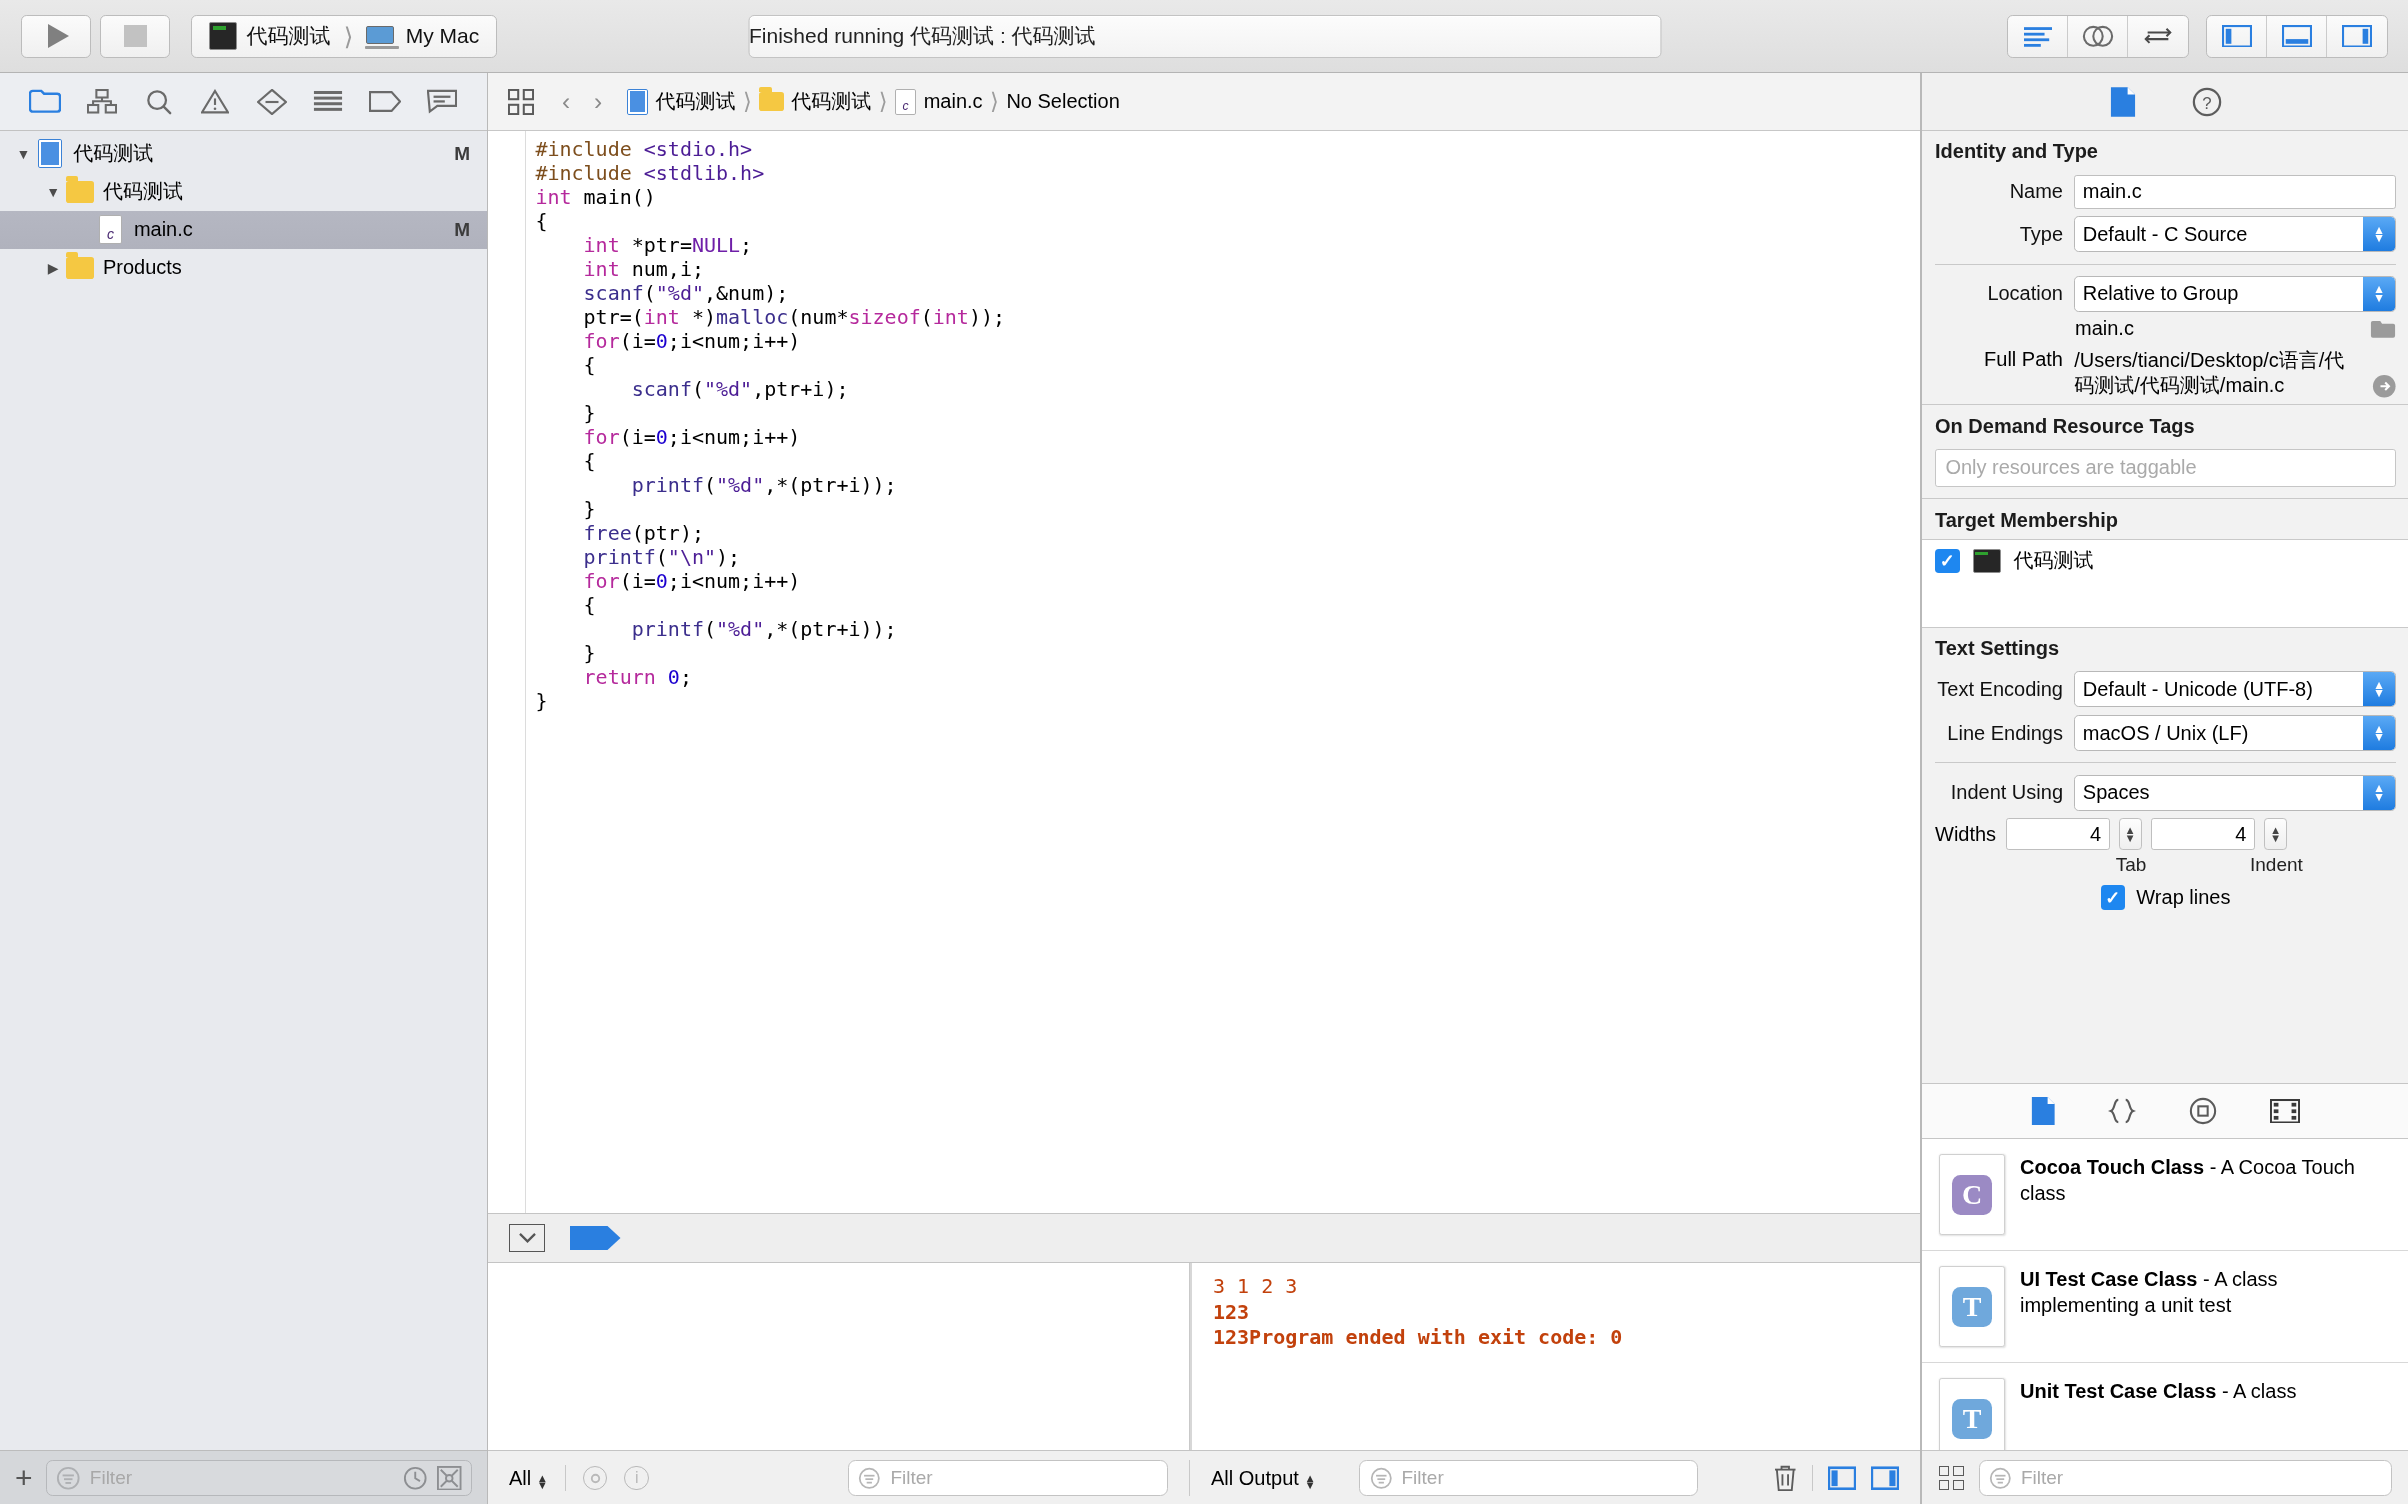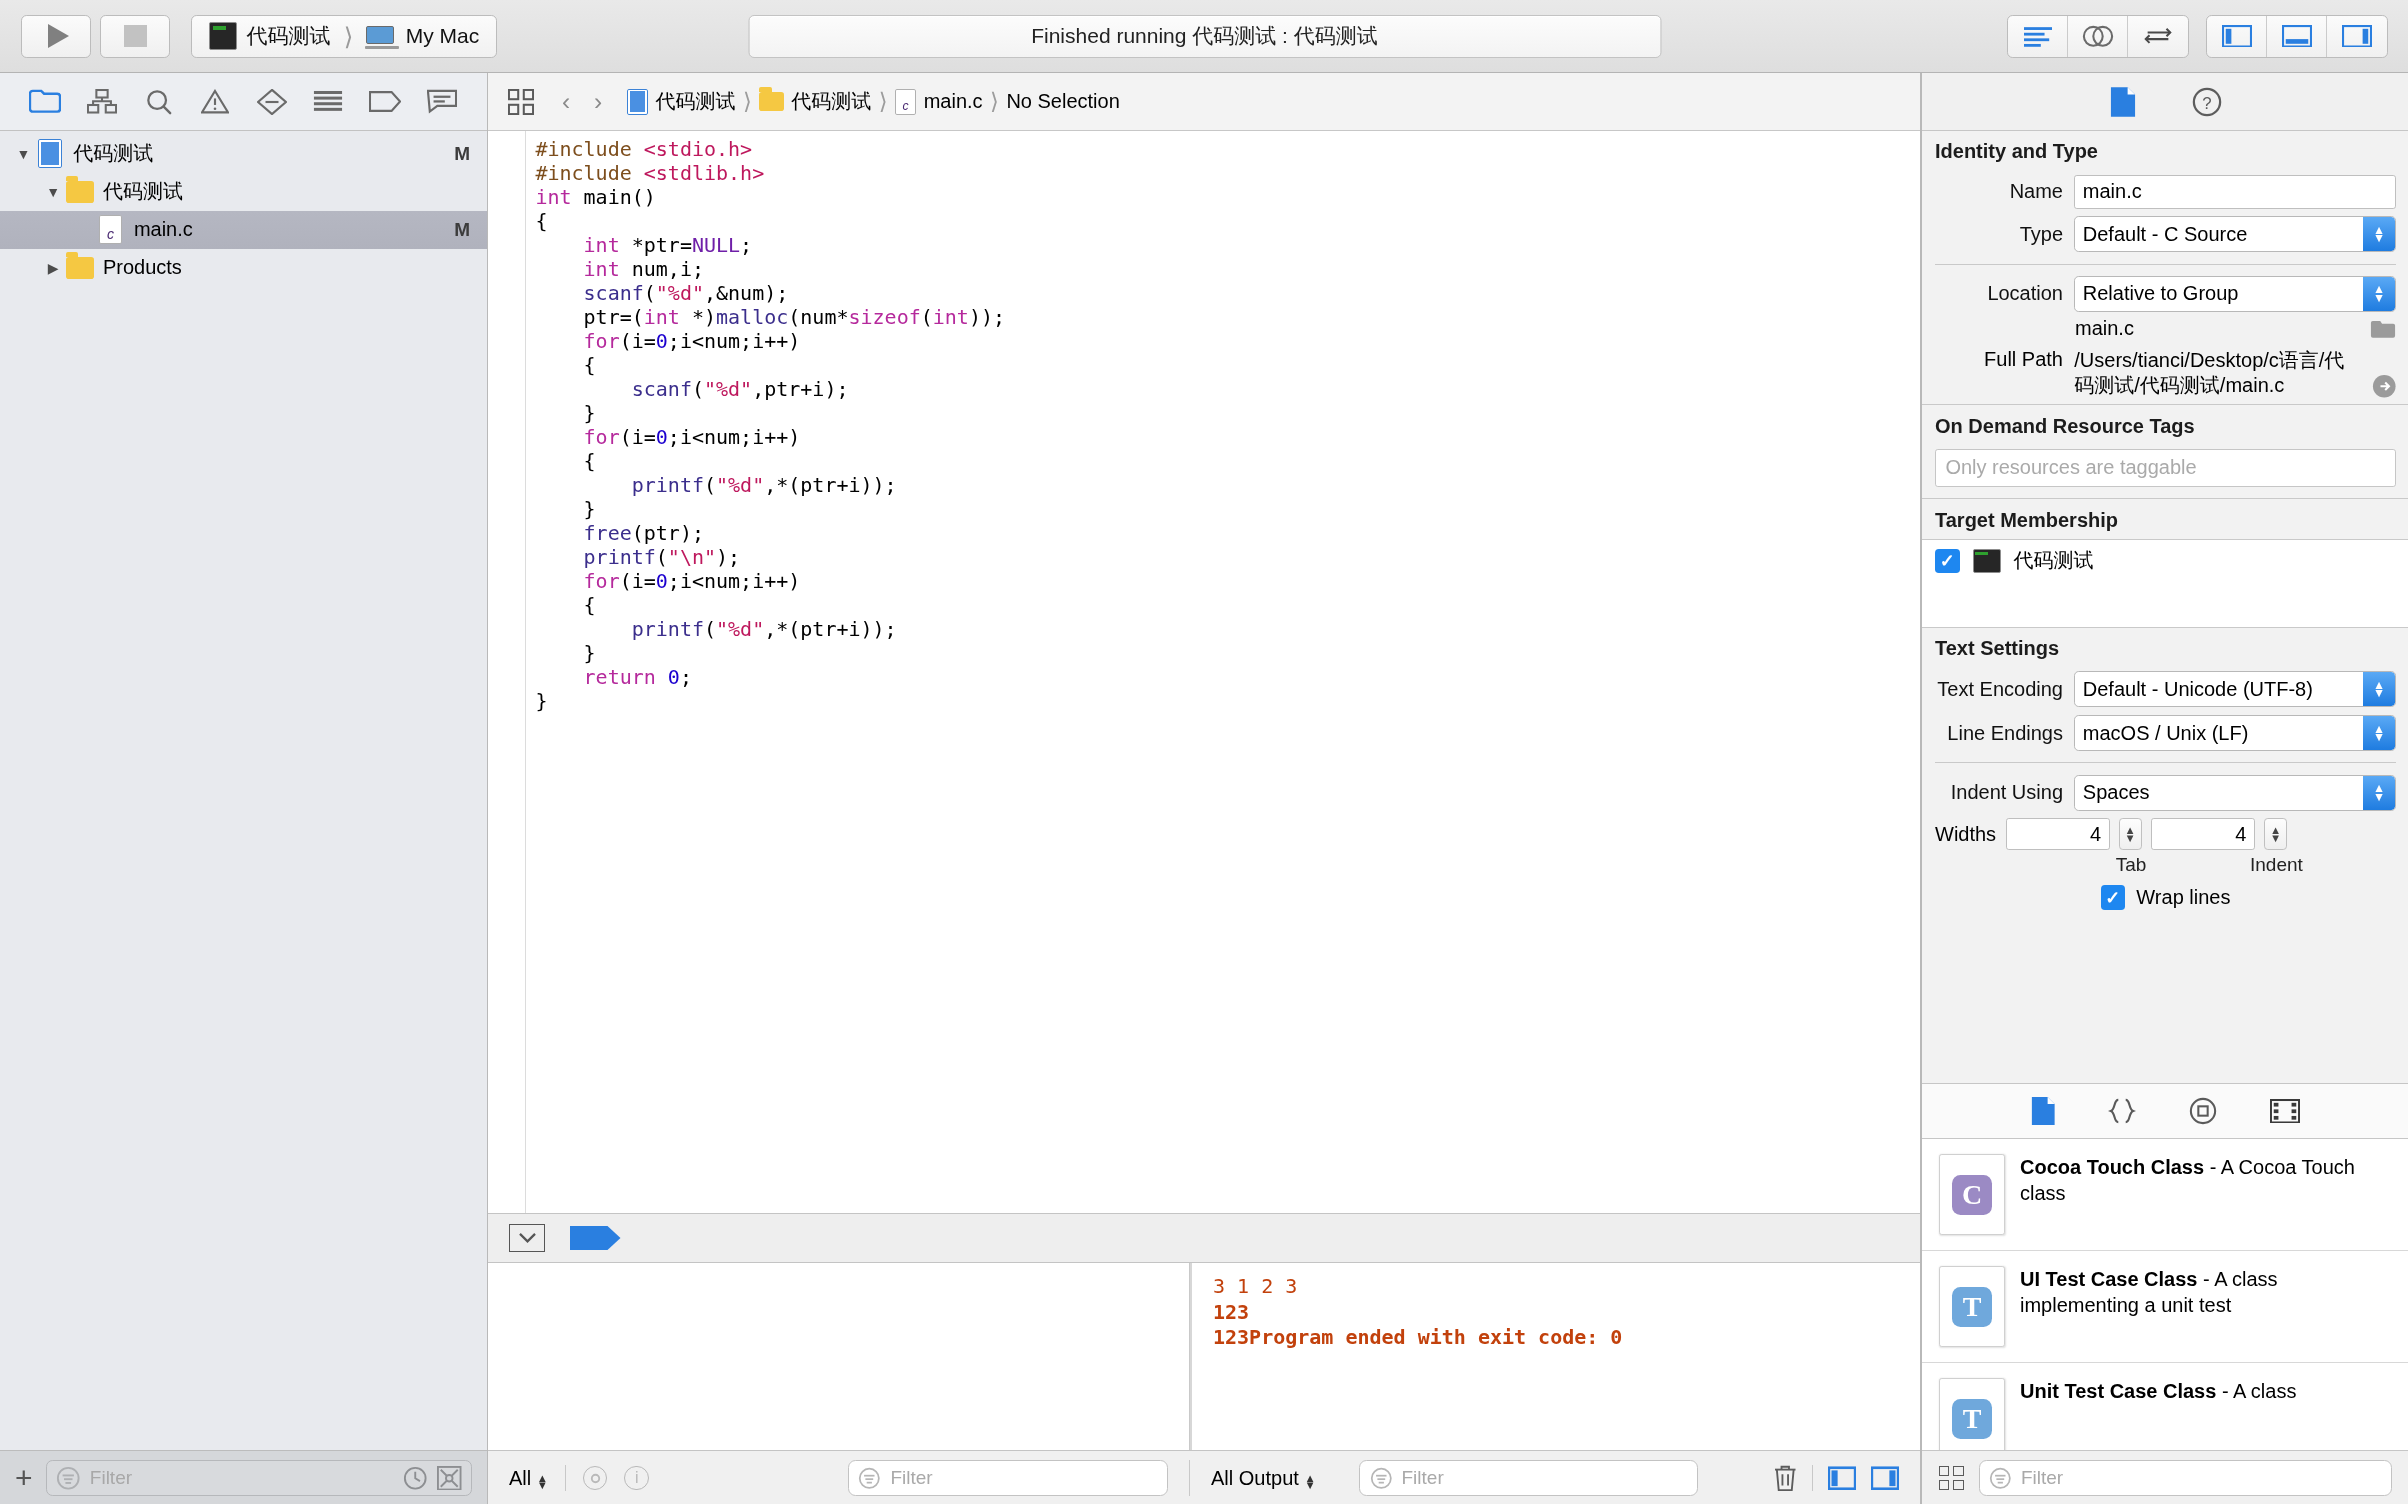--- a/index.html
+++ b/index.html
@@ -41,21 +41,21 @@
   .chev-sep { color:#9a9a9a; font-size:24.5px; font-weight:300; padding:0 3.8px;}
   .mac-icon{width:30px;height:21px;position:relative;}
   .mac-icon .scr{width:28px;height:18px;background:#5b9bd5;border:1.9px solid #6a6a6a;border-radius:1.9px;}
   .mac-icon .base{position:absolute;bottom:-2.8px;left:-1.9px;width:34px;height:3.8px;background:#9a9a9a;border-radius:0.9px;}
 
   .status-bar {
     position:absolute; left:50%; transform:translateX(-50%);
     width:913px; height:43px; border-radius:5.6px;
     background: linear-gradient(180deg,#fcfcfc,#f3f3f3);
     border:0.9px solid #c3c3c3;
-    display:flex; align-items:center; justify-content:center;
+    display:flex; align-items:center; justify-content:flex-start;
     box-shadow: inset 0 0.9px 0 #fff;
   }
   .status-txt { font-size:21px; color:#222; }
 
   .tb-right { margin-left:auto; display:flex; align-items:center; gap:17px; padding-right:21px; }
   .seg {
     height:43px; border-radius:5.6px; display:flex;
     background: linear-gradient(180deg,#fbfbfb,#f0f0f0);
     border:0.9px solid #bcbcbc; overflow:hidden;
   }
@@ -100,21 +100,21 @@
 
   .code-area { flex:1; display:flex; min-height:0; overflow:hidden; position:relative; }
   .gutter { width:38px; flex:0 0 38px; background:#fff; border-right:0.9px solid #dcdcdc;}
   .code {
     flex:1; font-family:"DejaVu Sans Mono","Liberation Mono",monospace;
     font-size:20px; line-height:24px; padding:5.6px 0 0 9.4px; white-space:pre;
     background:#fff; overflow:hidden;
   }
   .code .ln { display:block; height:24px; }
   .k-pre   { color:#7d4e1d; }        
-  .k-str   { color:#be185d;margin-top:21px; }        
+  .k-str   { color:#4c1d95;margin-top:21px; }        
   .k-key   { color:#b5299c; }        
   .k-fn    { color:#3b2e8c; }        
   .k-num   { color:#1c00cf; }        
   .k-const { color:#6f1fa8; }        
   .k-plain { color:#000;margin-top:12px; }
 
   .debugbar { height:49px; flex:0 0 49px; background:#eeeeee; border-top:0.9px solid #c4c4c4; display:flex;align-items:center;padding:0 21px;gap:24.5px;}
   .db-btn { width:36px;height:28px;border:1.9px solid #555;display:flex;align-items:center;justify-content:center;}
   .db-flag { width:51px;height:24.5px;background:#2a7fe0;clip-path:polygon(0 0,74% 0,100% 50%,74% 100%,0 100%);}
 

